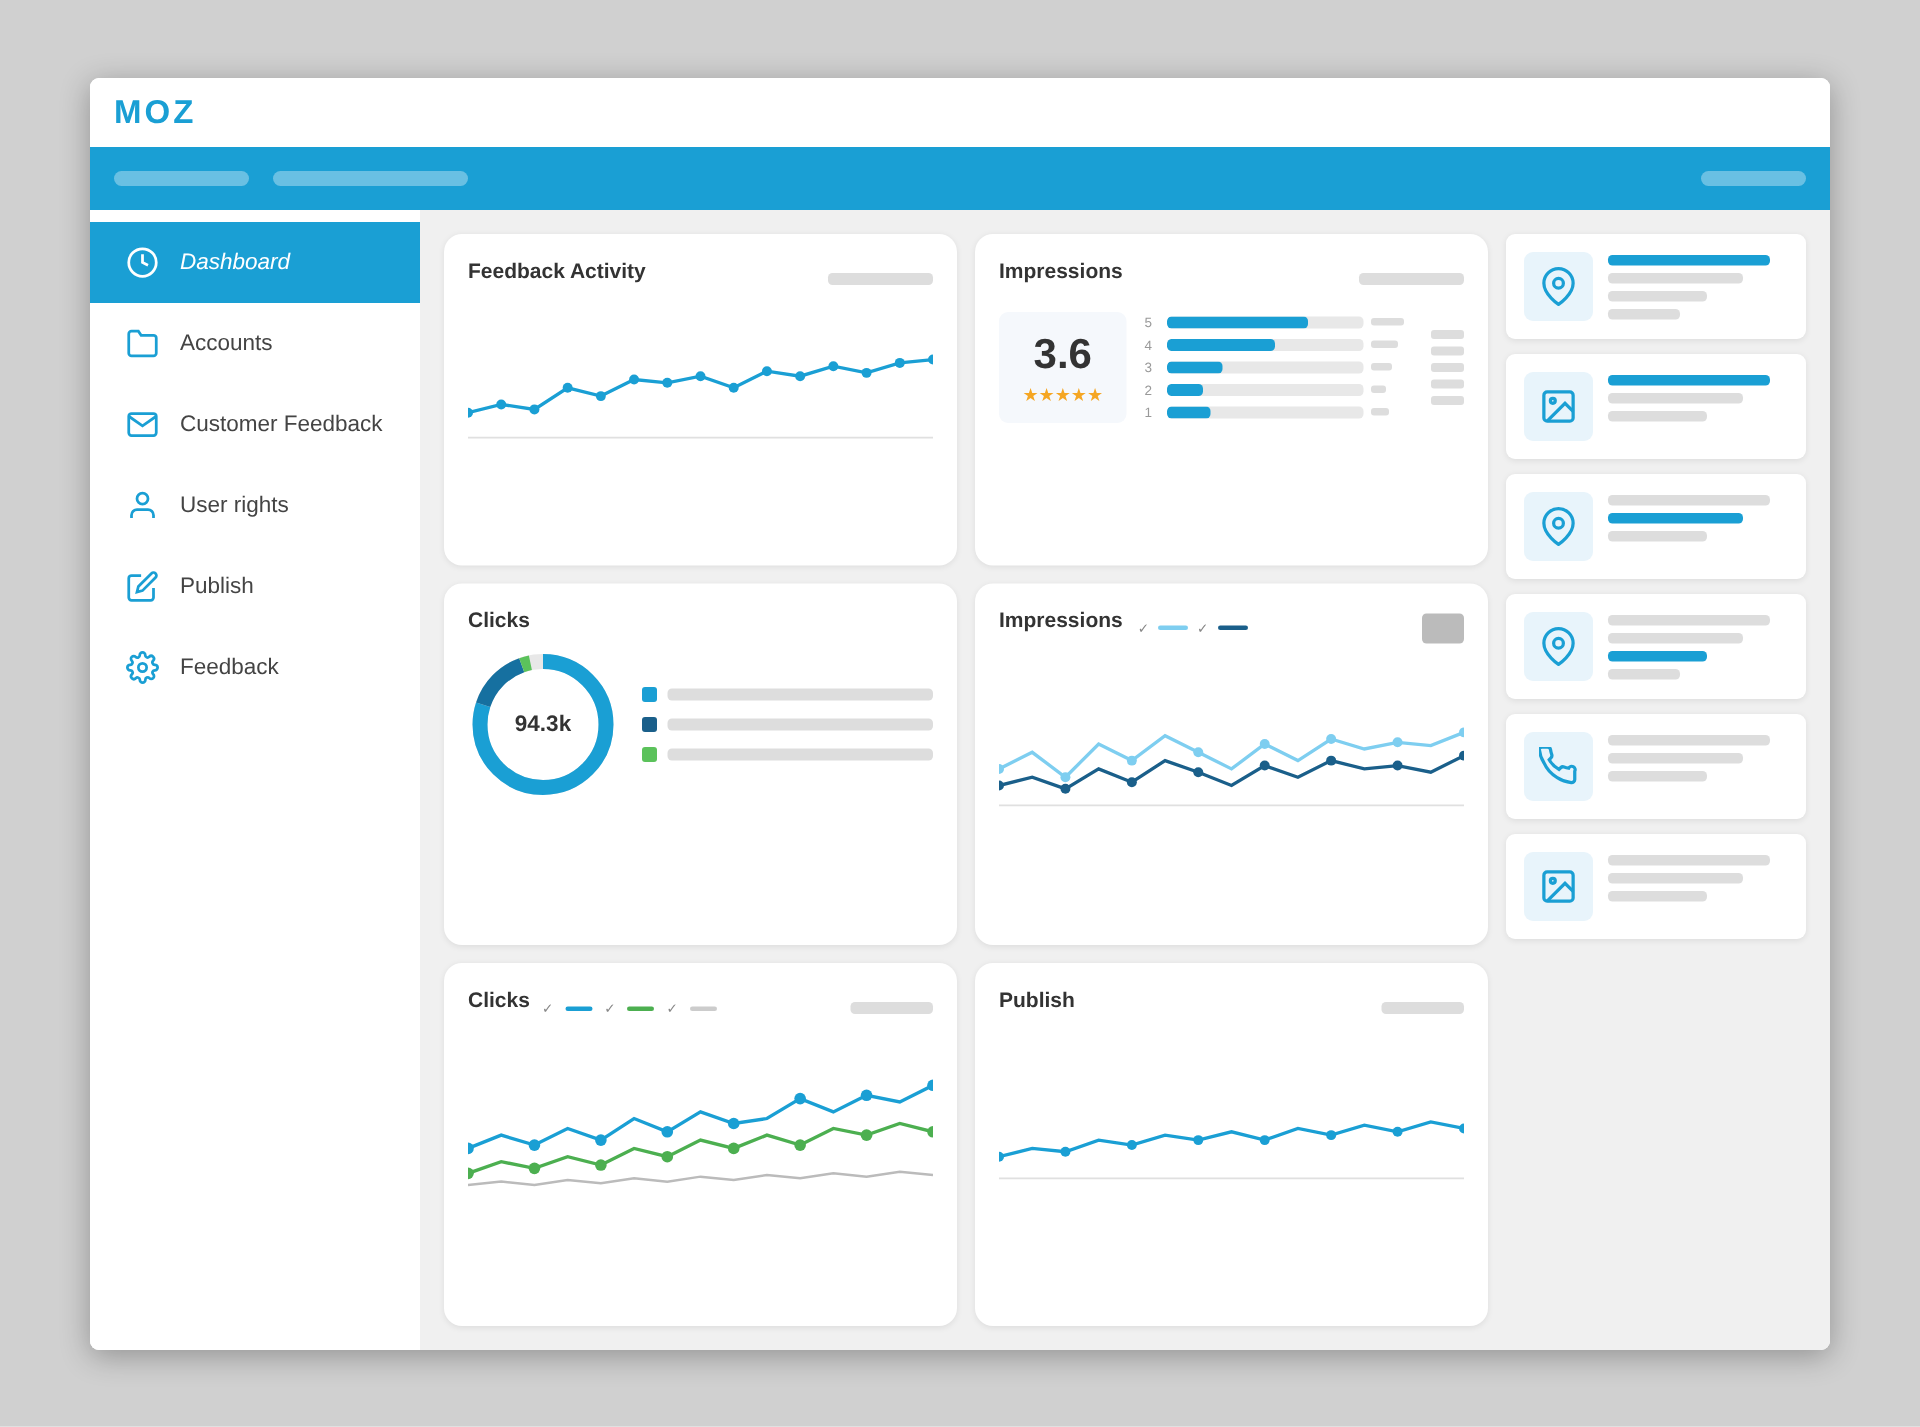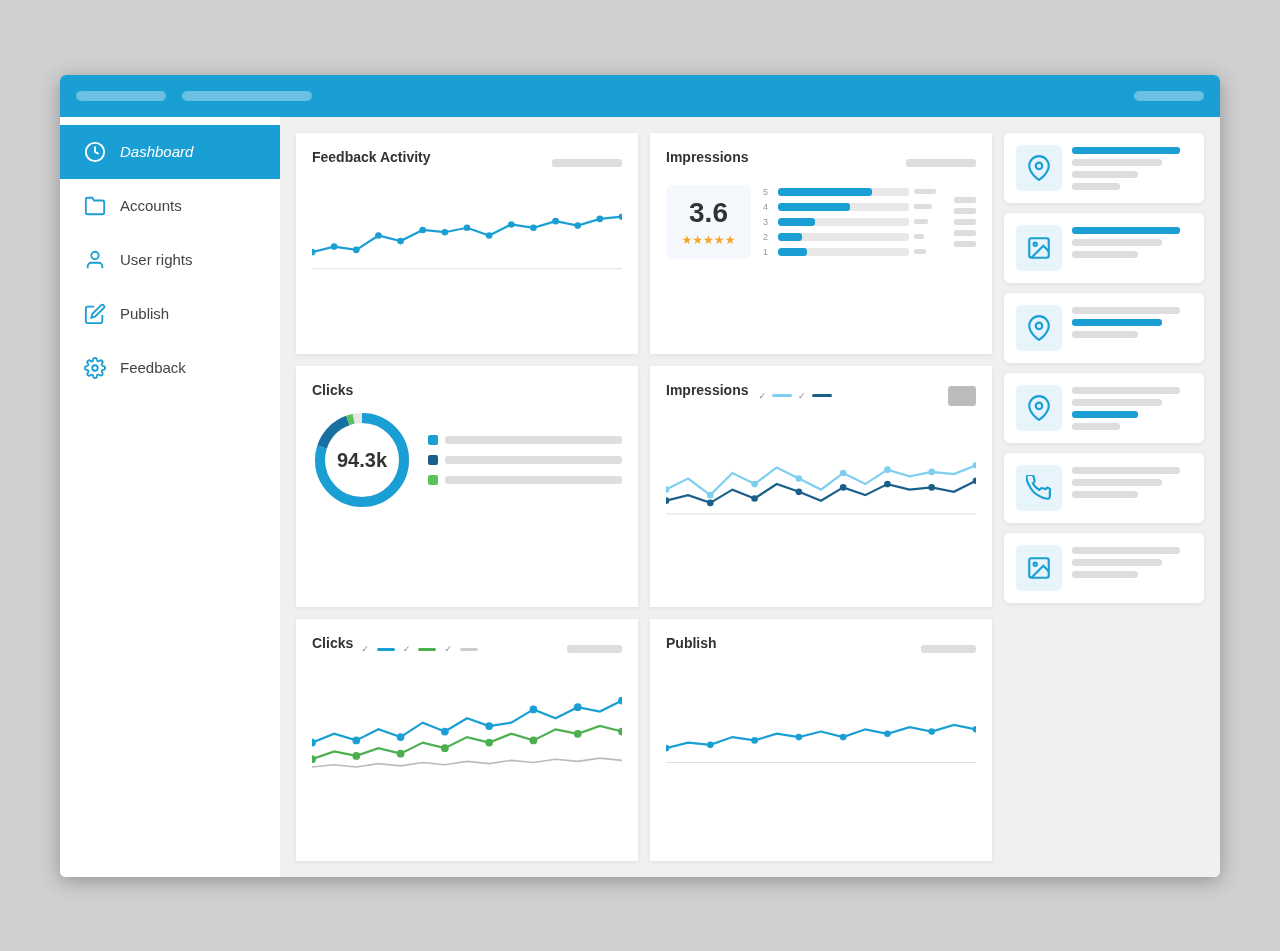--- a/index.html
+++ b/index.html
@@ -91,21 +91,21 @@
     .main-content {
       flex: 1;
       padding: 16px;
       display: grid;
       grid-template-columns: 1fr 1fr 200px;
       grid-template-rows: auto auto auto;
       gap: 12px;
     }
     .card {
       background: #fff;
-      border-radius: 0;
+      border-radius: 12px;
       padding: 16px;
       box-shadow: 0 1px 4px rgba(0,0,0,0.08);
     }
     .card-title {
       font-size: 14px;
       font-weight: 700;
       color: #333;
       margin-bottom: 12px;
     }
     
@@ -222,21 +222,21 @@
       position: relative;
       width: 100px;
       height: 100px;
       flex-shrink: 0;
     }
     .donut-label {
       position: absolute;
       top: 50%;
       left: 50%;
       transform: translate(-50%, -50%);
-      font-size: 20px;
+      font-size: 15px;
       font-weight: 700;
       color: #333;
     }
     .donut-legend {
       flex: 1;
       display: flex;
       flex-direction: column;
       gap: 10px;
     }
     .legend-row {
@@ -316,20 +316,23 @@
       display: flex;
       align-items: center;
       gap: 16px;
     }
   </style>
 </head>
 <body>
 
 <div class="window">
 
+  <div class="window-titlebar">
+    <span class="moz-logo">MOZ</span>
+  </div>
 
   <div class="topbar">
     <div class="topbar-items">
       <div class="topbar-pill"></div>
       <div class="topbar-pill wide"></div>
     </div>
     <div class="topbar-pill right"></div>
   </div>
 
   <div class="app-body">
@@ -349,20 +352,29 @@
       <div class="sidebar-item">
         <span class="sidebar-icon">
           <svg width="22" height="22" viewBox="0 0 24 24" fill="none" stroke="currentColor" stroke-width="2">
             <path d="M22 19a2 2 0 01-2 2H4a2 2 0 01-2-2V5a2 2 0 012-2h5l2 3h9a2 2 0 012 2z"></path>
           </svg>
         </span>
         <span class="sidebar-label">Accounts</span>
       </div>
 
 
+      <div class="sidebar-item">
+        <span class="sidebar-icon">
+          <svg width="22" height="22" viewBox="0 0 24 24" fill="none" stroke="currentColor" stroke-width="2">
+            <path d="M4 4h16c1.1 0 2 .9 2 2v12c0 1.1-.9 2-2 2H4c-1.1 0-2-.9-2-2V6c0-1.1.9-2 2-2z"></path>
+            <polyline points="22,6 12,13 2,6"></polyline>
+          </svg>
+        </span>
+        <span class="sidebar-label">Customer Feedback</span>
+      </div>
 
       <div class="sidebar-item">
         <span class="sidebar-icon">
           <svg width="22" height="22" viewBox="0 0 24 24" fill="none" stroke="currentColor" stroke-width="2">
             <path d="M20 21v-2a4 4 0 00-4-4H8a4 4 0 00-4 4v2"></path>
             <circle cx="12" cy="7" r="4"></circle>
           </svg>
         </span>
         <span class="sidebar-label">User rights</span>
       </div>

